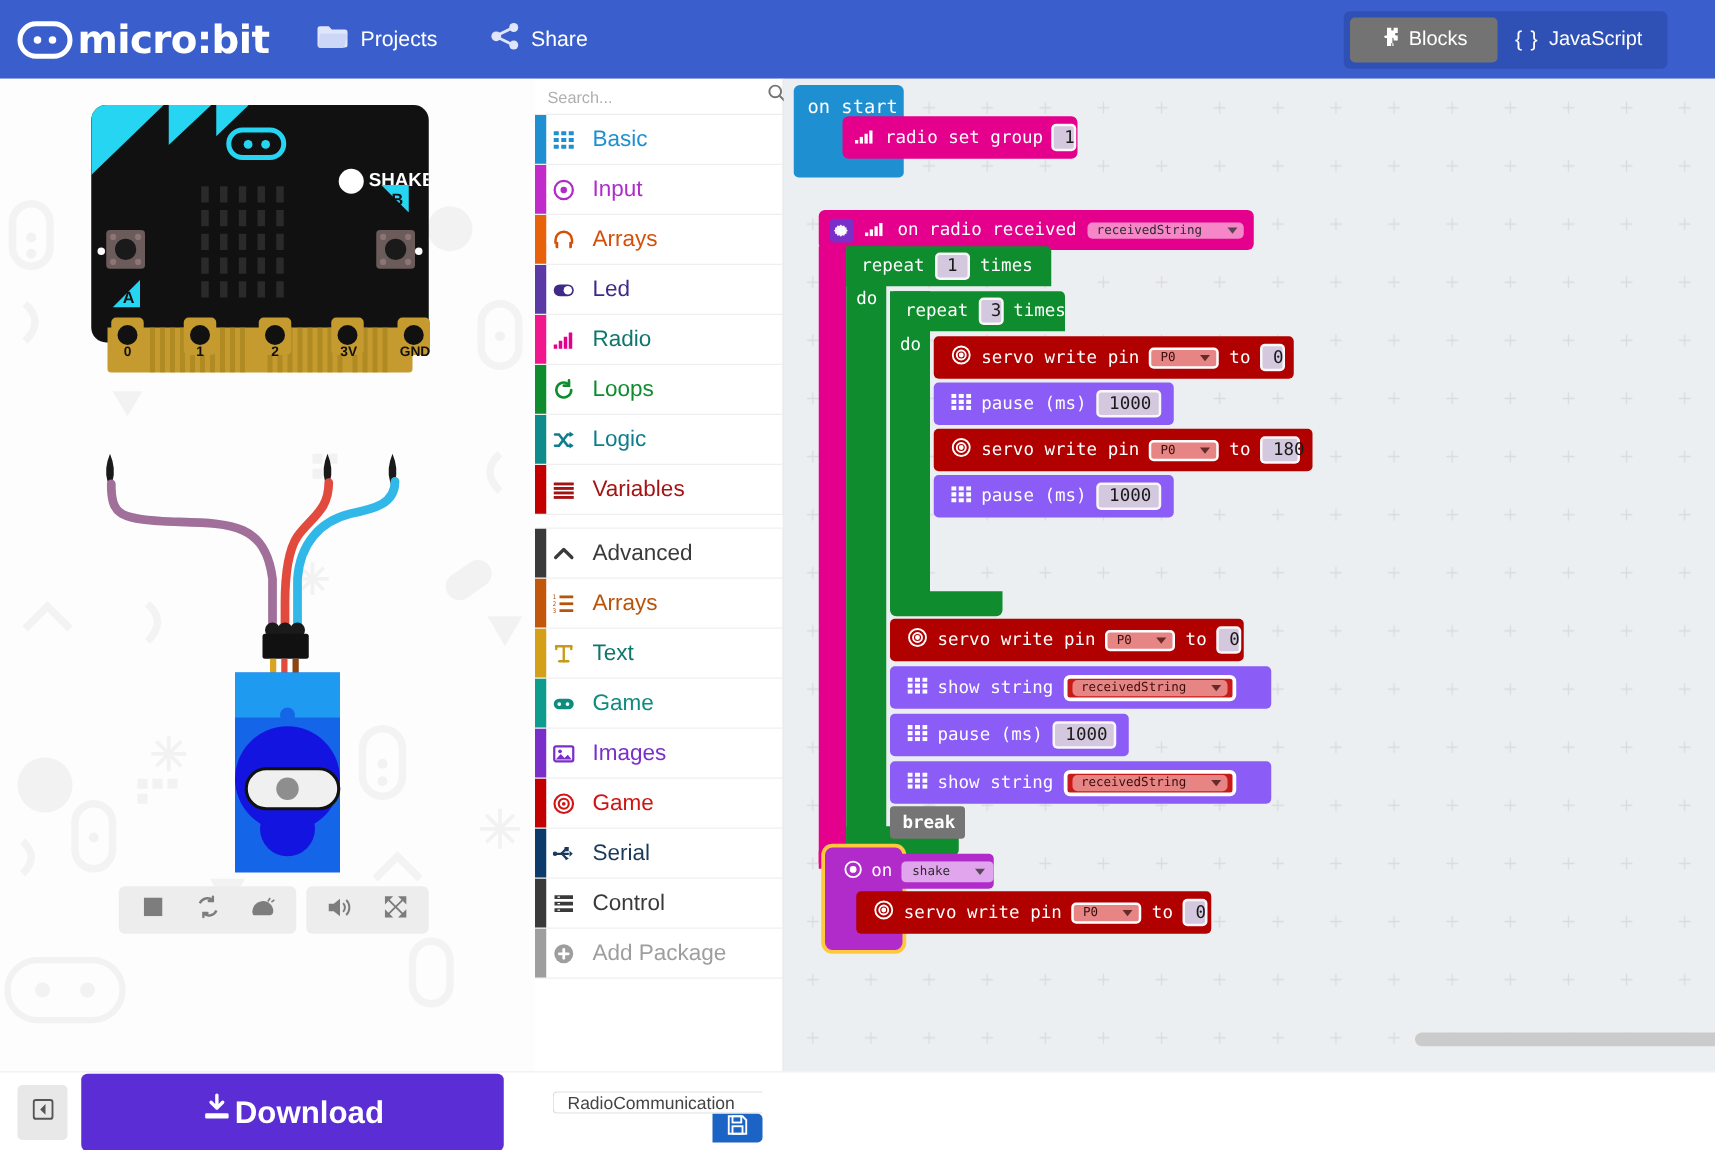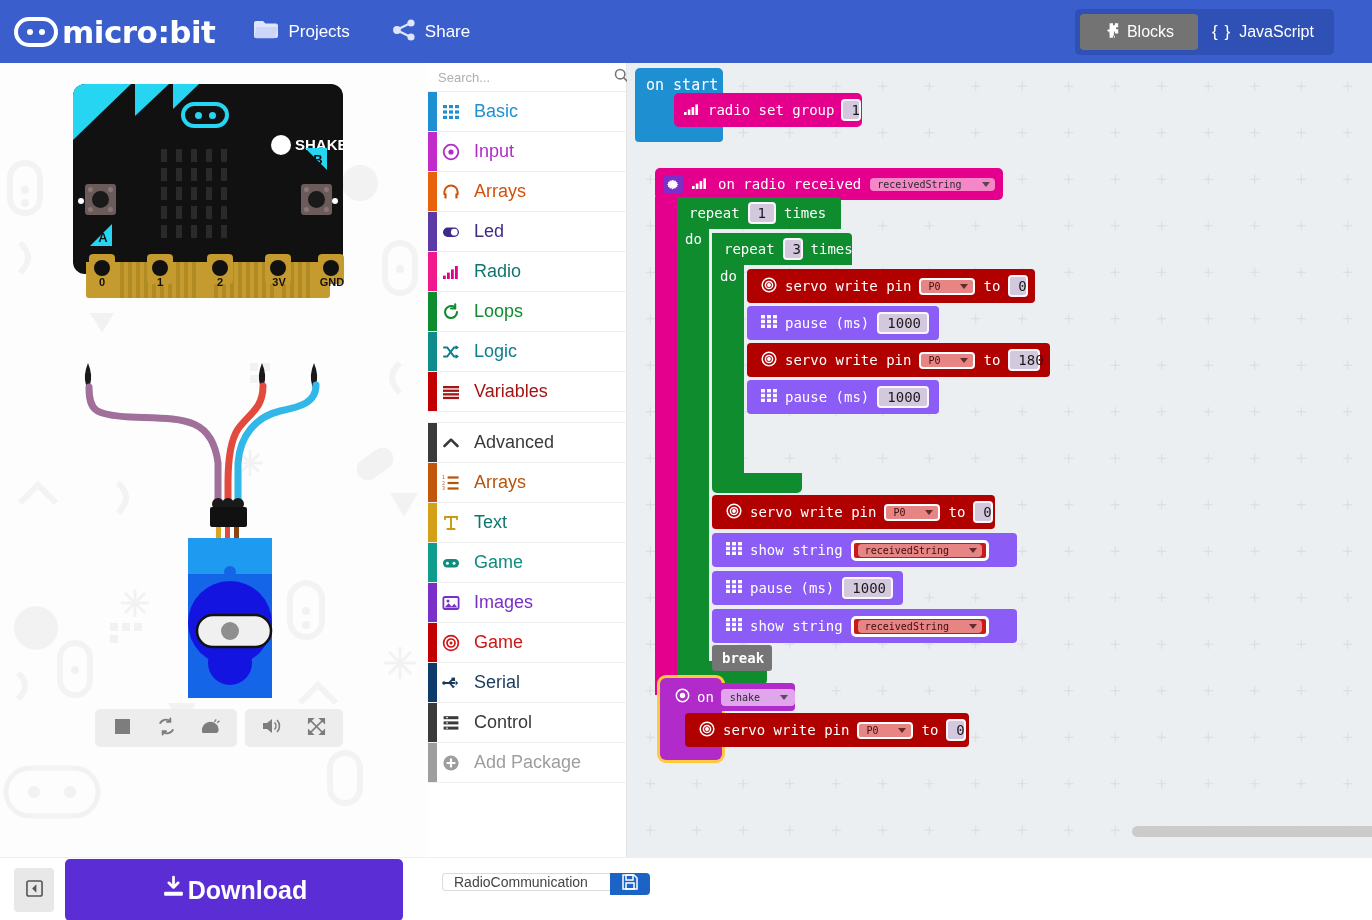--- a/index.html
+++ b/index.html
@@ -242,21 +242,21 @@
     align-items: center; justify-content: center; cursor: pointer;
   }
   .dl-btn {
     position: absolute; left: 65px; top: 1px; width: 338px; height: 62px;
     background: #5B2DD4; border-radius: 5px; color: #fff;
     display: flex; align-items: center; justify-content: center; gap: 2px;
     cursor: pointer; font-size: 25px; font-weight: 700;
   }
   .proj-wrap {
     position: absolute; left: 442px; top: 15px; height: 36px;
-    display: flex; align-items: flex-start;
+    display: flex; align-items: flex-end; flex-direction: column;
   }
   .proj-input {
     width: 168px; border: 1px solid #DCDCDC; border-right: none;
     border-radius: 4px 0 0 4px; padding: 0 11px; font-size: 14px;
     color: #444; outline: none; font-family: "Liberation Sans", sans-serif;
   }
   .save-btn {
     width: 40px; background: #1B63C4; border-radius: 0 4px 4px 0;
     display: flex; align-items: center; justify-content: center; cursor: pointer;
   }

